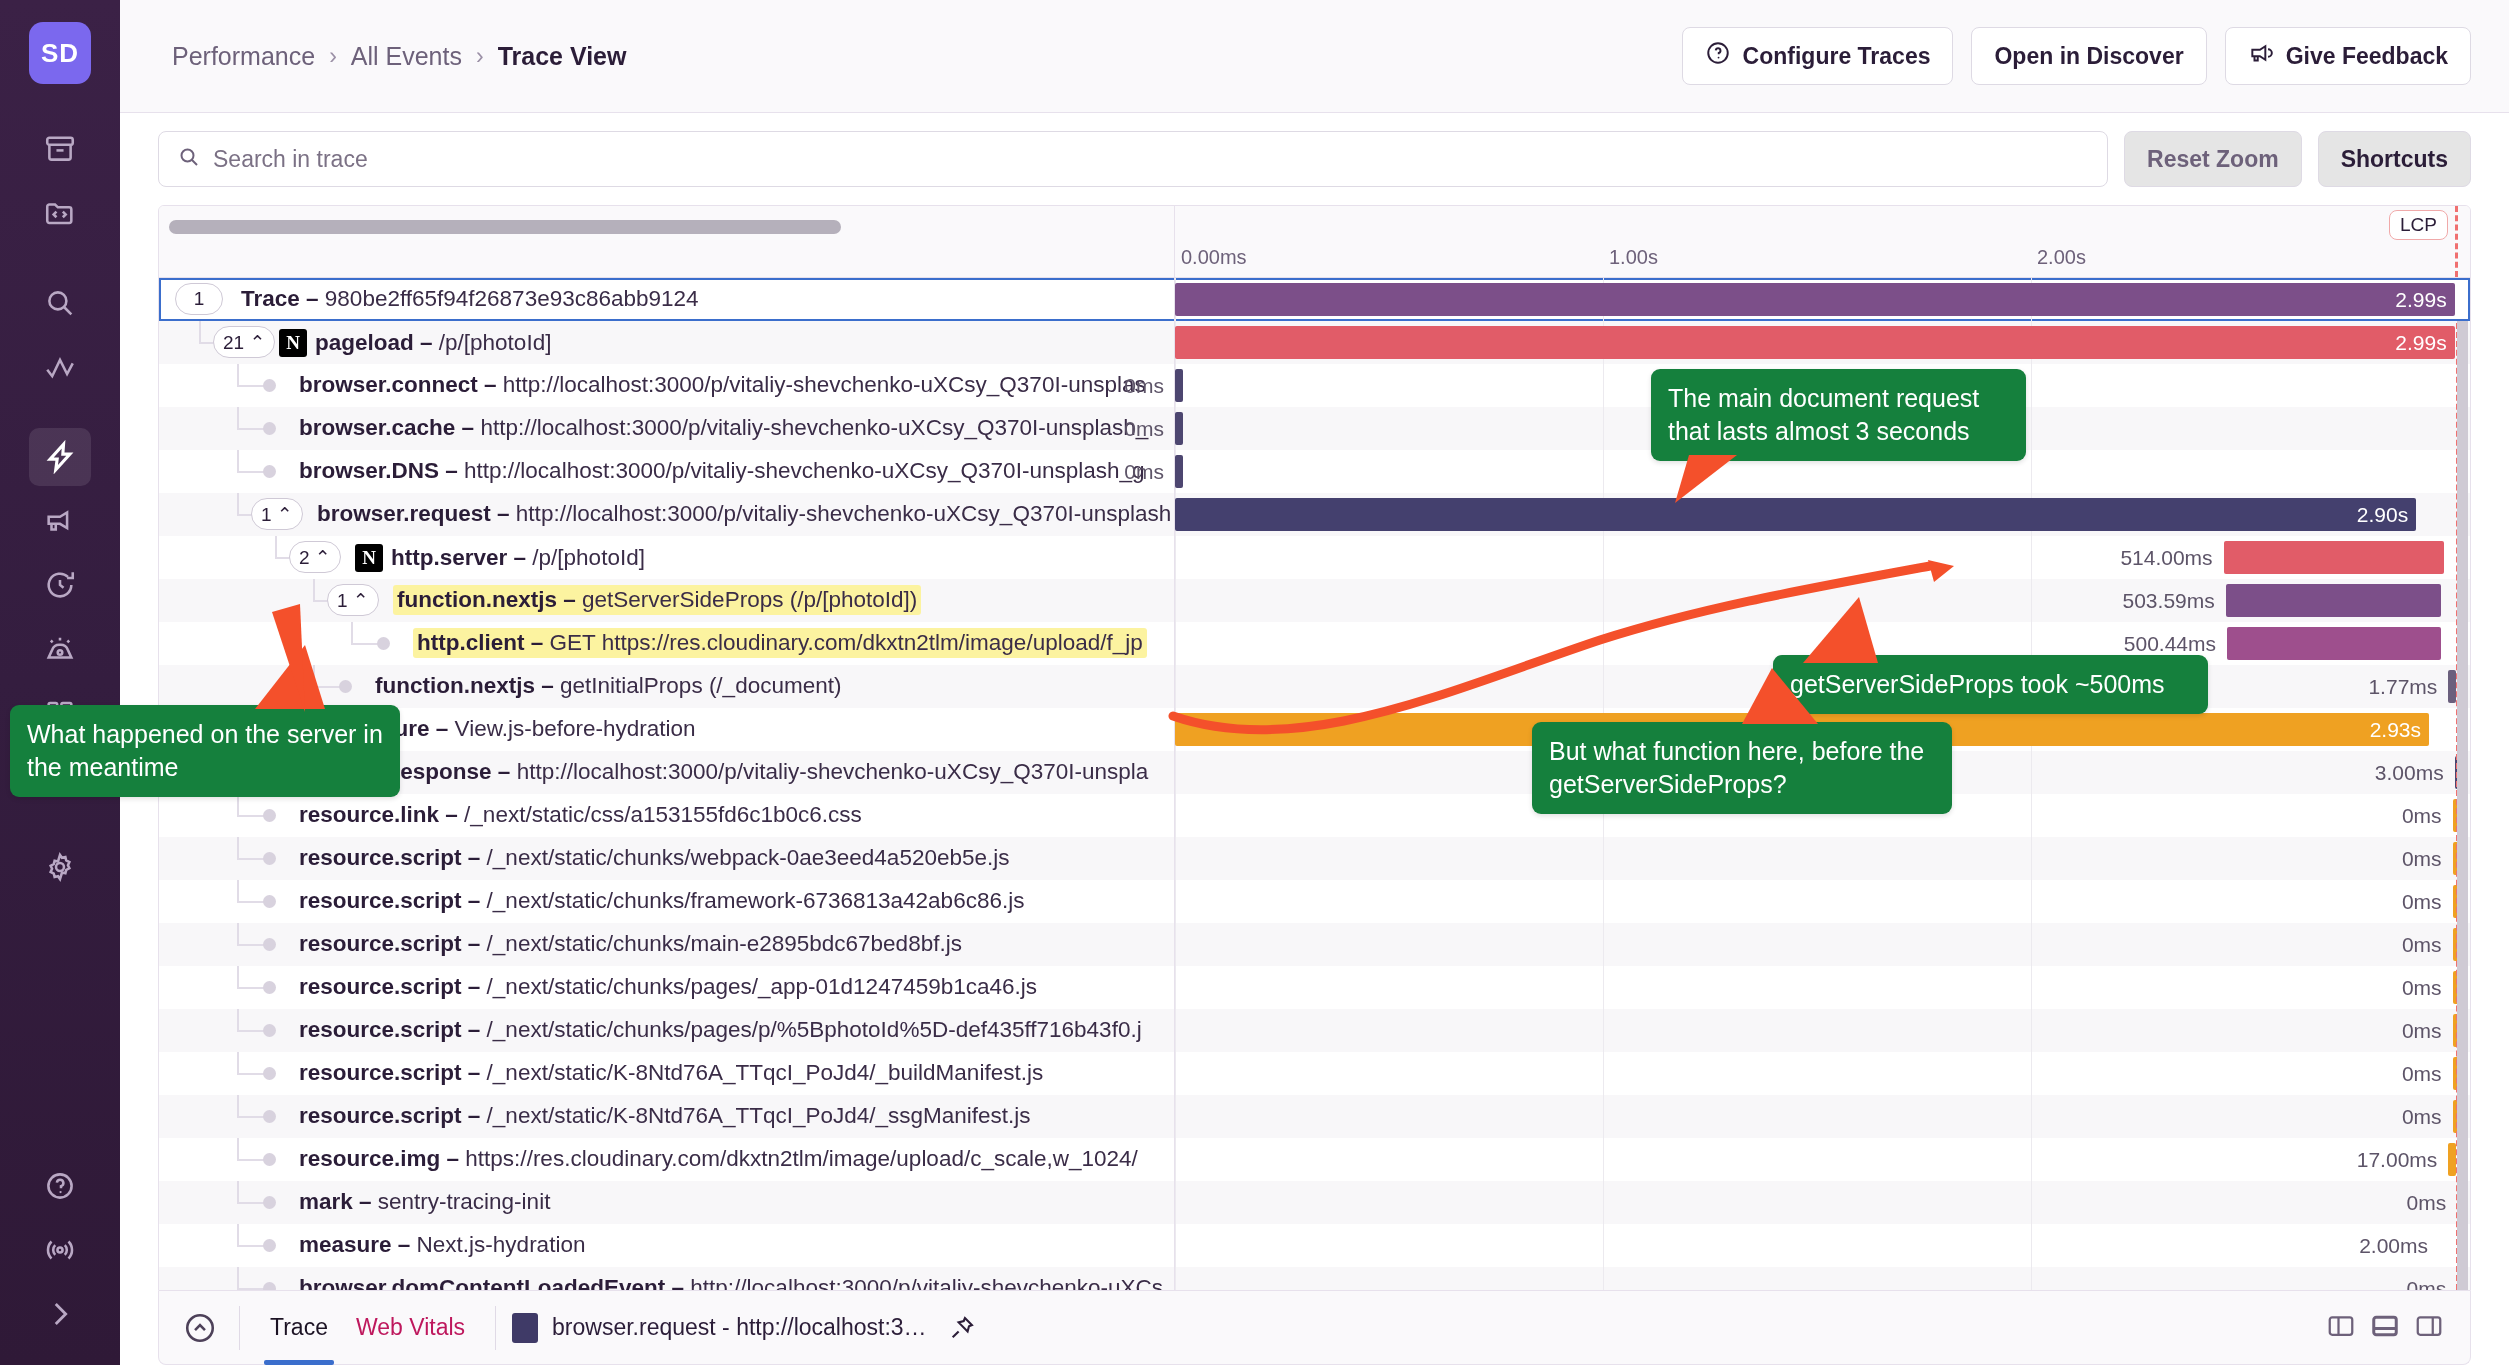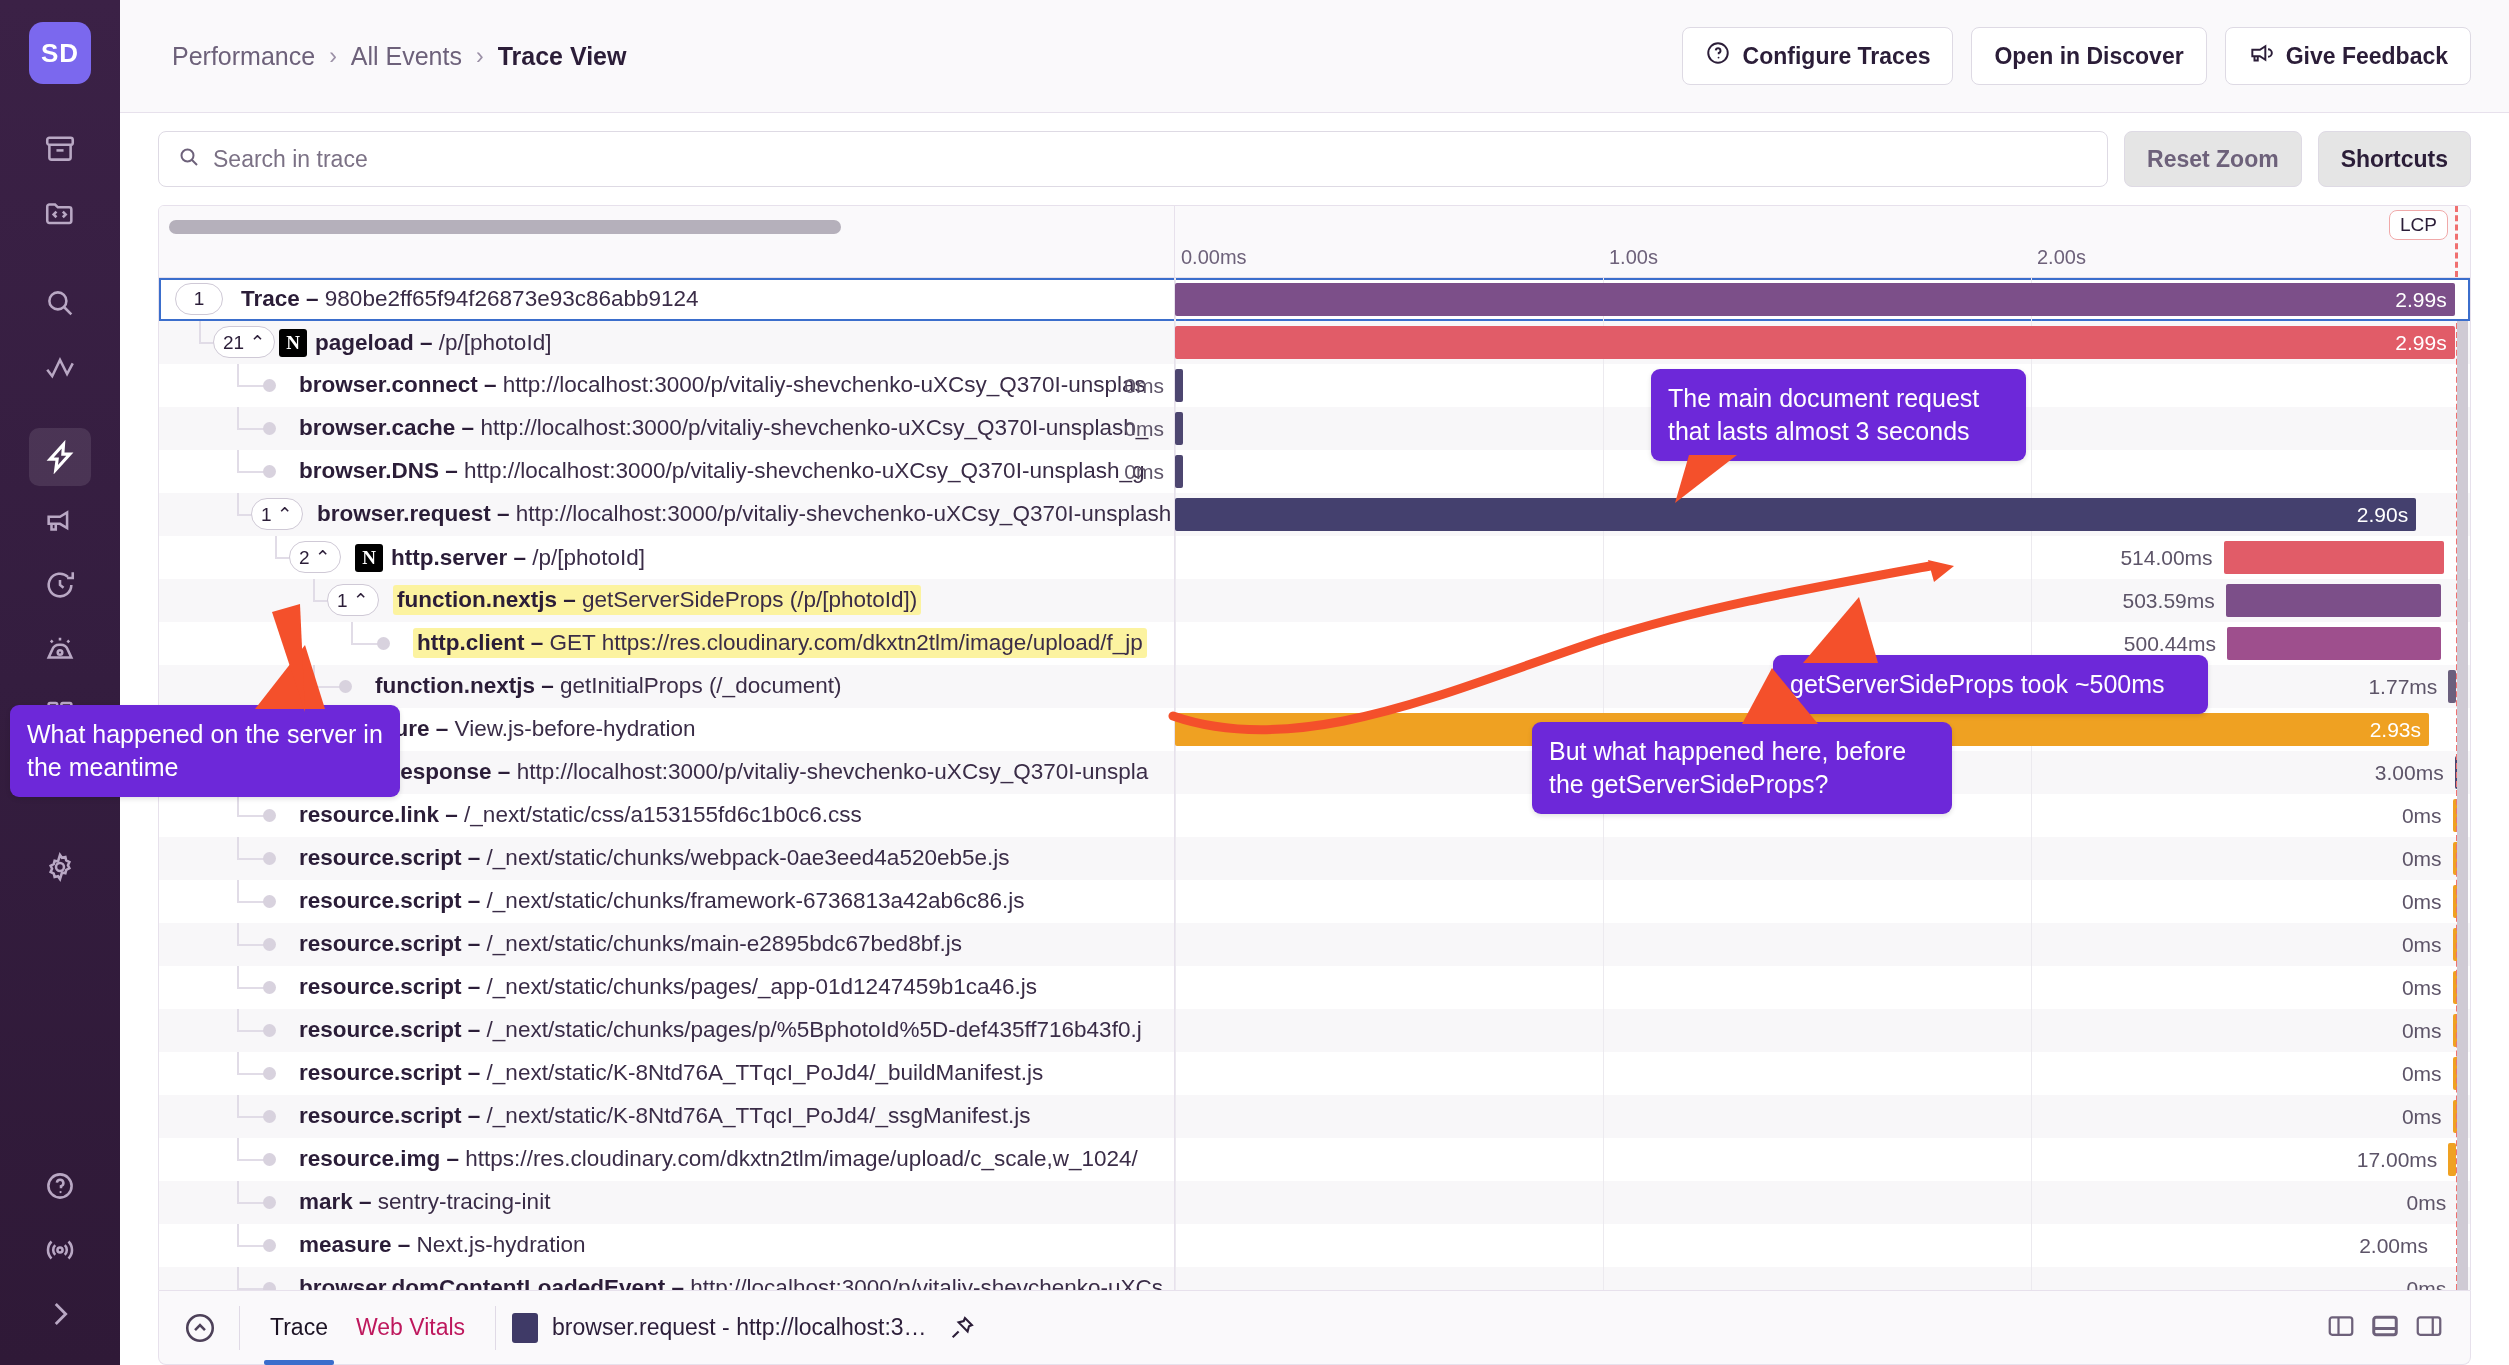--- a/index.html
+++ b/index.html
@@ -145,21 +145,21 @@
   .tab.active::after { content:""; position:absolute; left:8px; right:8px; bottom:0; height:5px; background:#3b6ecc; border-radius:2px;}
   .pill-sq { width:26px;height:30px;background:#3f3a67;border-radius:3px;}
   .crumb-span { font-size:23px;color:#2b1d38; }
   .pin-ic{ width:42px;height:42px;display:flex;align-items:center;justify-content:center;}
   .pin-ic svg{width:28px;height:28px;stroke:#2b1d38;fill:none;stroke-width:1.8;}
   .layout-ics { margin-left:auto; display:flex; gap:14px; padding-right:8px;}
   .layout-ics svg { width:30px;height:30px;stroke:#6d617a;fill:none;stroke-width:1.8; }
 
   
   .callout {
-    position:absolute; background:#6d28d9; color:#fff; border-radius:9px;
+    position:absolute; background:#15803d; color:#fff; border-radius:9px;
     font-size:25px; line-height:1.32; font-weight:500; padding:13px 17px; z-index:40;
     box-shadow:0 2px 5px rgba(0,0,0,.12);
   }
   svg.anno { position:absolute; left:0; top:0; width:2509px; height:1365px; pointer-events:none; z-index:39;}
 </style>
 </head>
 <body>
 
 <div class="app">
 
@@ -791,21 +791,21 @@
   </div>
 
   <div class="callout" style="left:1773px; top:655px; width:435px;">
     <span>getServerSideProps took ~500ms</span>
     <svg style="position:absolute;left:-10px;top:-48px;width:140px;height:60px;overflow:visible">
       <path d="M96 -10 L40 56 L115 56 Z" fill="#f4502b"></path>
     </svg>
   </div>
 
   <div class="callout" style="left:1532px; top:722px; width:420px;">
-    <span>But what happened here, before the getServerSideProps?</span>
+    <span>But what function here, before the getServerSideProps?</span>
     <svg style="position:absolute;left:210px;top:-46px;width:120px;height:52px;overflow:visible">
       <path d="M30 -8 L0 48 L76 48 Z" fill="#f4502b"></path>
     </svg>
   </div>
 
   <div class="callout" style="left:10px; top:705px; width:390px;">
     <span>What happened on the server in the meantime</span>
     <svg style="position:absolute;left:190px;top:-42px;width:160px;height:50px;overflow:visible">
       <path d="M105 -18 L55 46 L125 46 Z" fill="#f4502b"></path>
     </svg>

